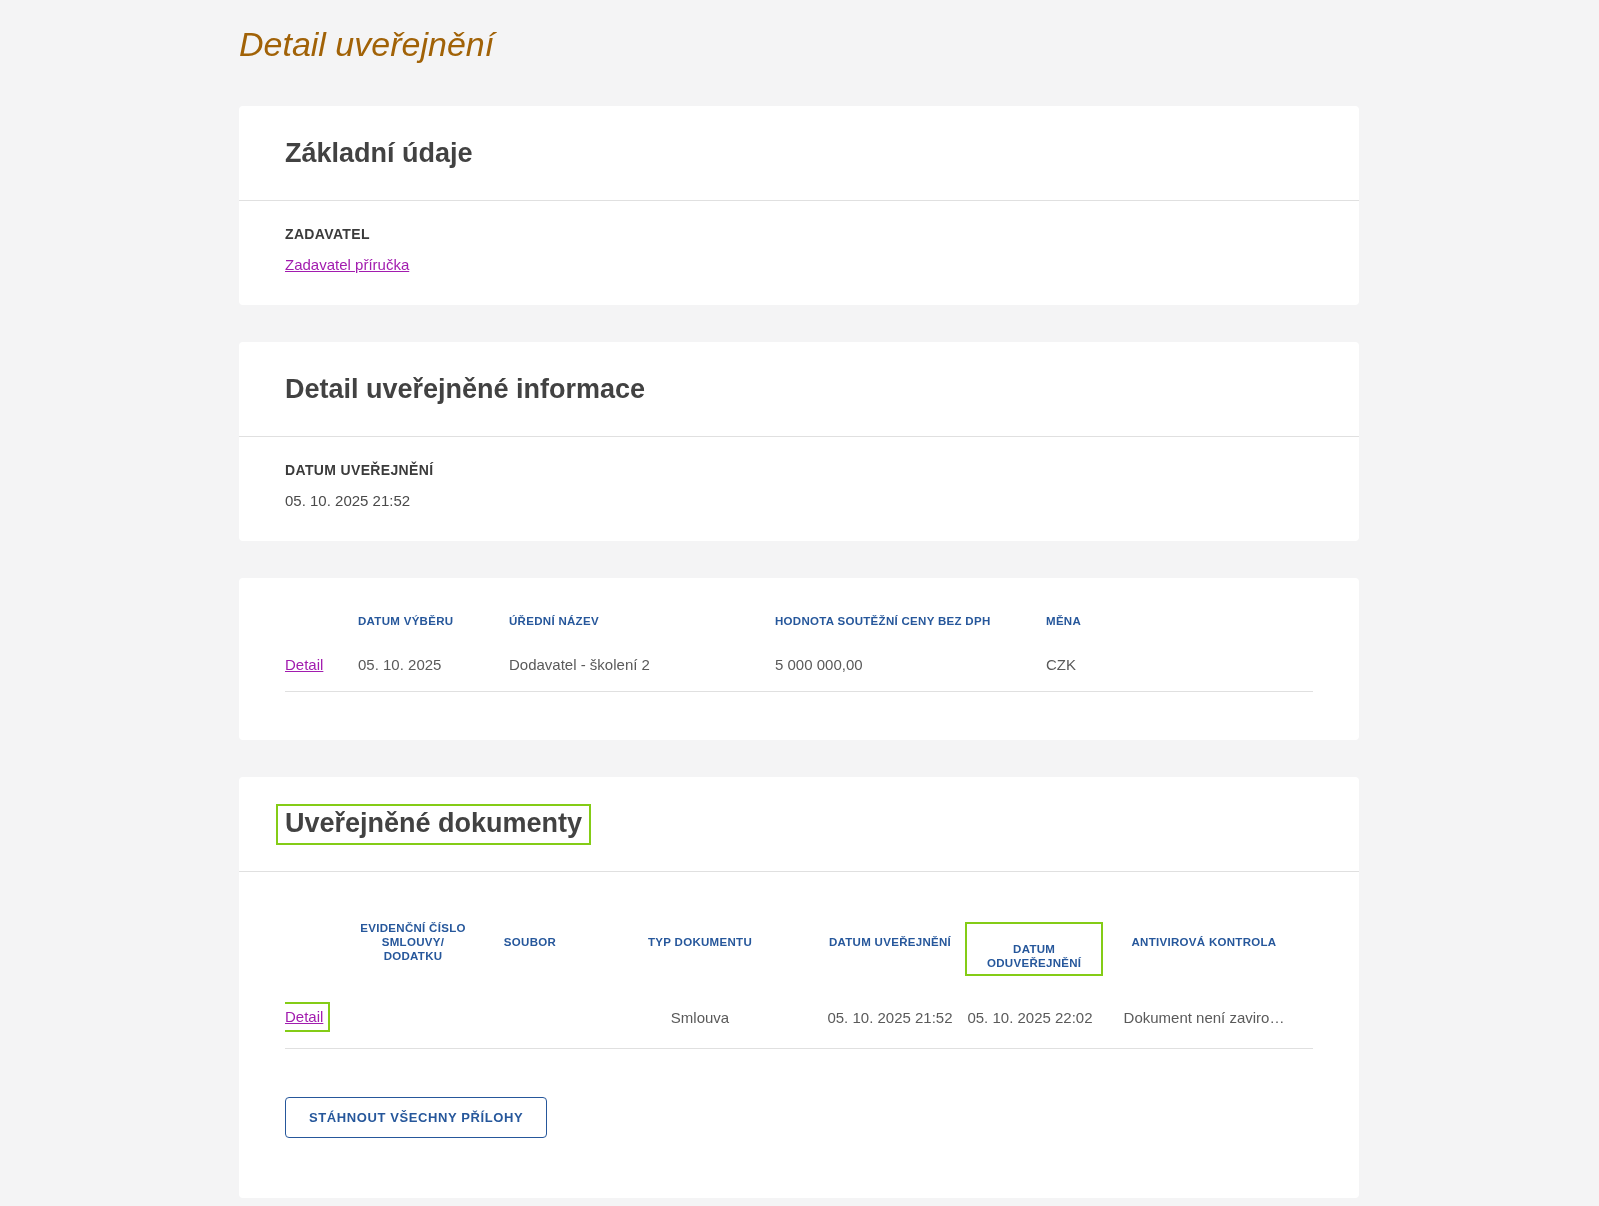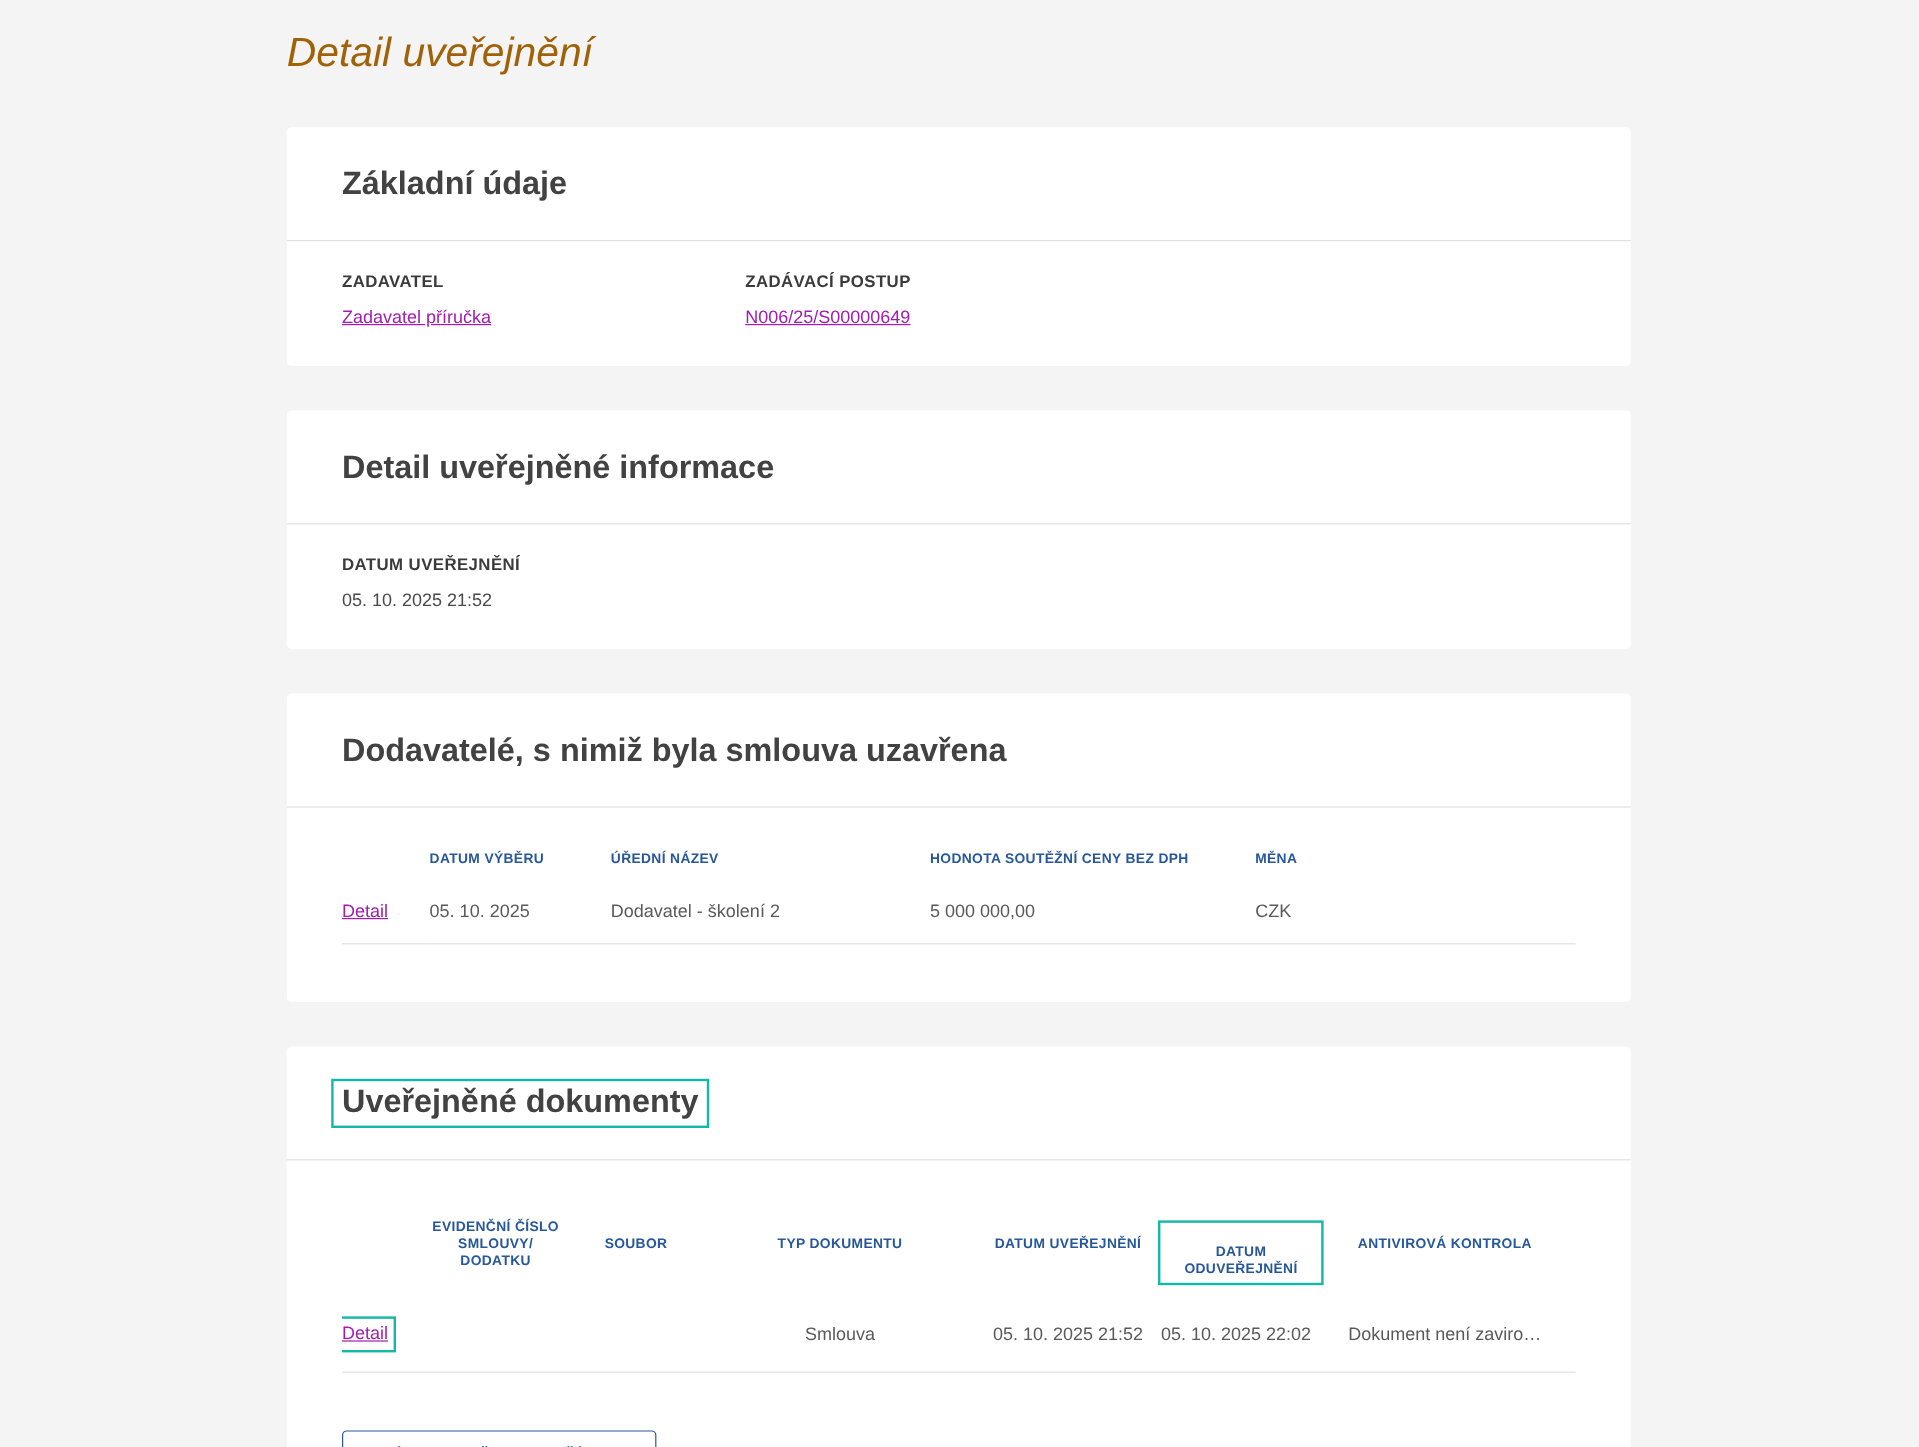--- a/index.html
+++ b/index.html
@@ -99,21 +99,21 @@
     border-radius: 4px;
     color: #26579b;
     font-family: "Liberation Sans", sans-serif;
     font-size: 13px;
     font-weight: 700;
     letter-spacing: .6px;
     cursor: pointer;
   }
 
   
-  .red-box { border: 2px solid #14b8a6; display: inline-block; }
+  .red-box { border: 2px solid #84cc16; display: inline-block; }
   .red-box--title { padding: 2px 7px 4px; margin-left: -9px; }
   .red-box--header { padding: 4px 20px; }
   .red-box--link { padding: 2px 5px 3px; margin-left: -7px; }
 
   .docs-body { padding-bottom: 60px; }
 </style>
 </head>
 <body>
 
 <div class="container">
@@ -122,43 +122,36 @@
 
   <section class="card">
     <div class="card-header">
       <h2 class="card-title">Základní údaje</h2>
     </div>
     <div class="card-body fields-grid">
       <div>
         <div class="field-label">ZADAVATEL</div>
         <a class="link">Zadavatel příručka</a>
       </div>
-      <div>
-        <div class="field-label">ZADÁVACÍ POSTUP</div>
-        <a class="link">N006/25/S00000649</a>
-      </div>
     </div>
   </section>
 
   <section class="card">
     <div class="card-header">
       <h2 class="card-title">Detail uveřejněné informace</h2>
     </div>
     <div class="card-body fields-grid">
       <div>
         <div class="field-label">DATUM UVEŘEJNĚNÍ</div>
         <div class="field-value">05. 10. 2025 21:52</div>
       </div>
     </div>
   </section>
 
   <section class="card">
-    <div class="card-header">
-      <h2 class="card-title">Dodavatelé, s nimiž byla smlouva uzavřena</h2>
-    </div>
     <div class="table-body">
       <table class="tbl-left">
         <colgroup>
           <col style="width:73px">
             <col style="width:151px">
             <col style="width:266px">
             <col style="width:271px">
             <col>
         </colgroup>
         <thead>

